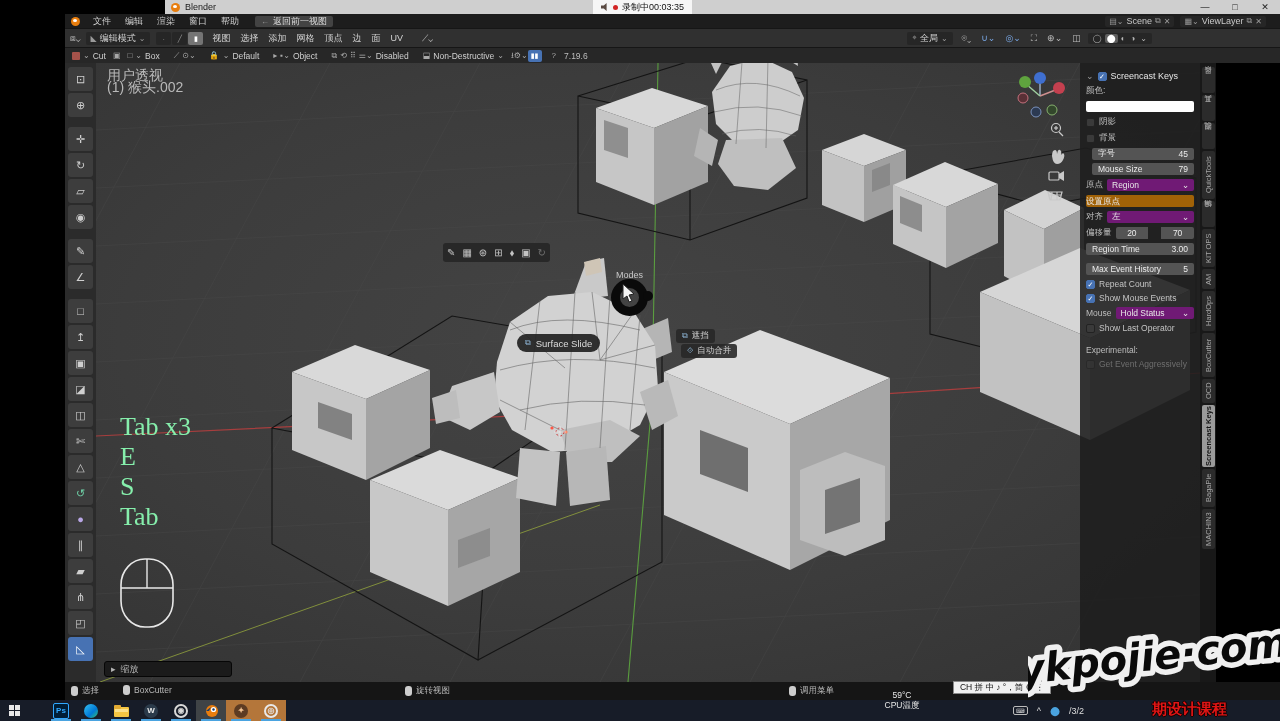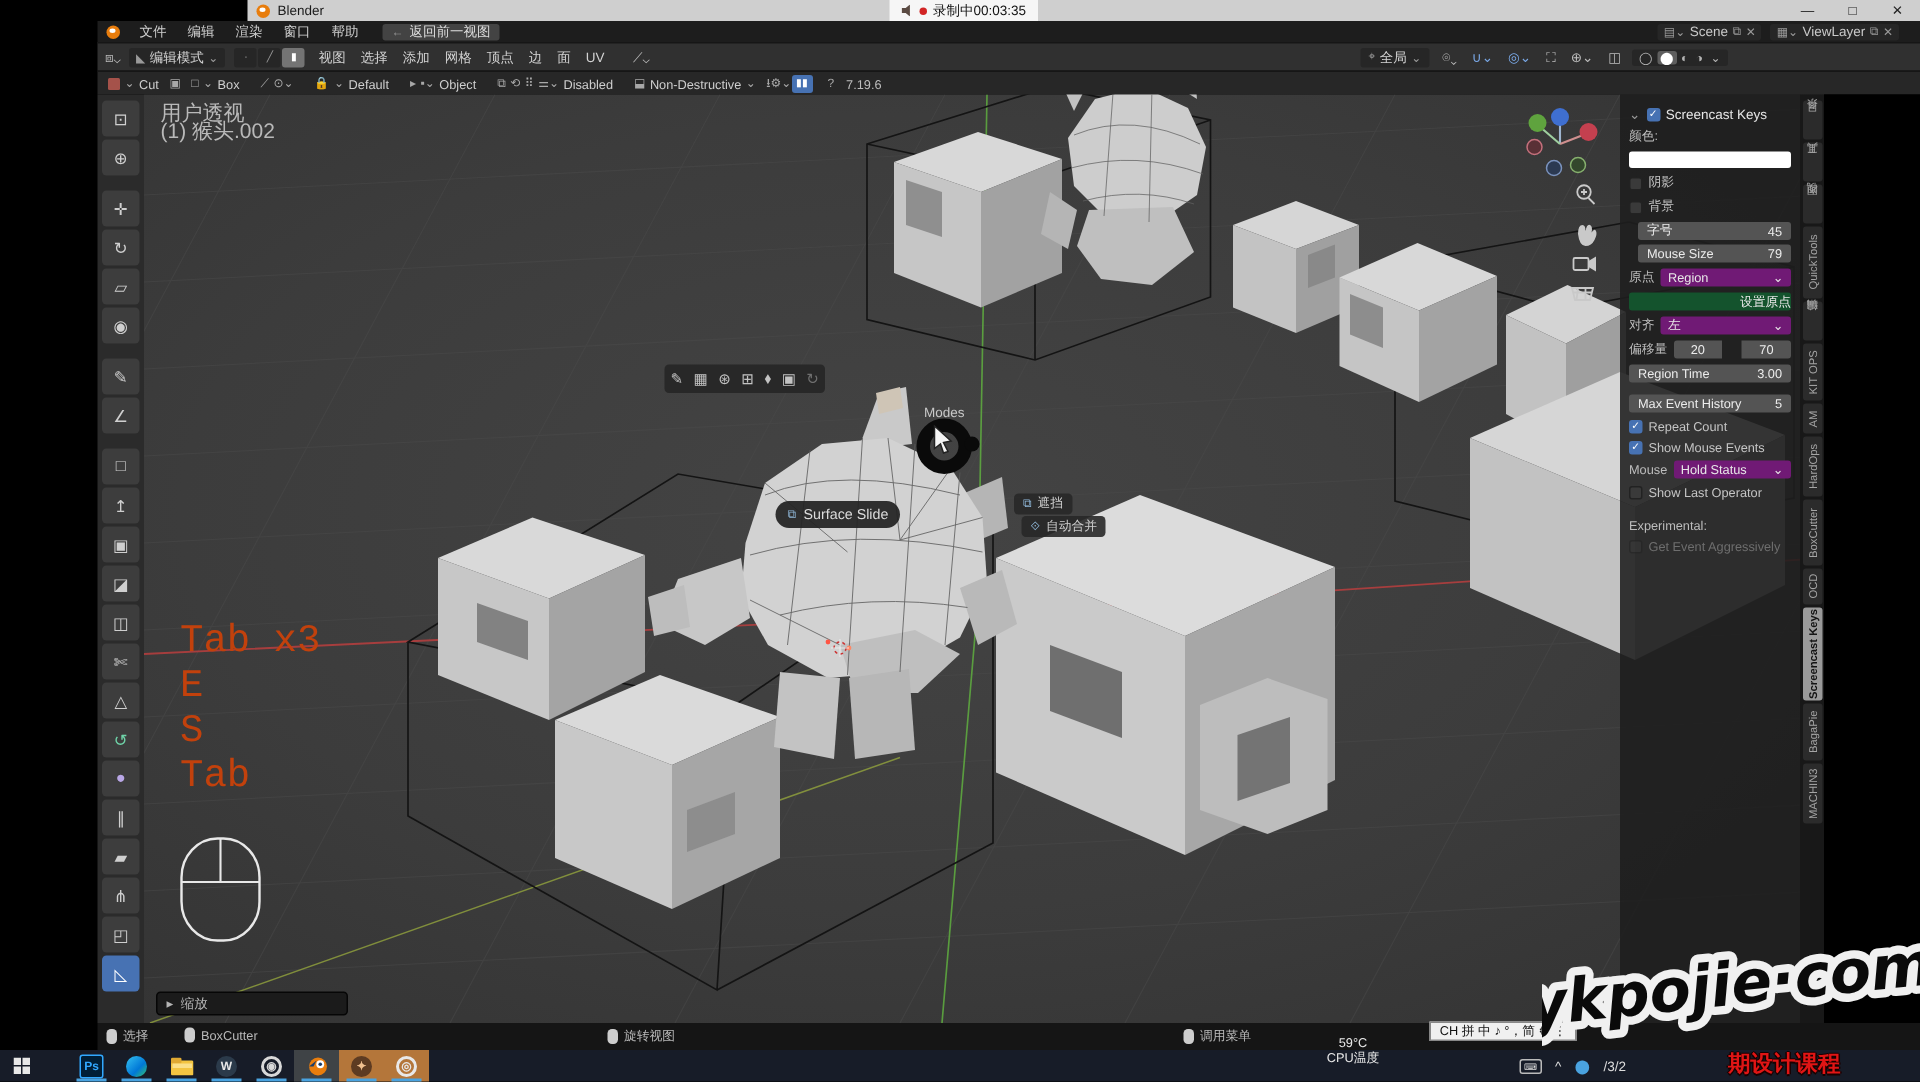--- a/index.html
+++ b/index.html
@@ -41,21 +41,21 @@
   
   #ltoolbar{left:65px;top:63px;width:31px;height:619px;background:#2b2b2b;display:flex;flex-direction:column;align-items:center;padding-top:3px;box-sizing:border-box}
   .tbtn{width:25px;height:24px;margin:1px 0;background:#3d3d3d;border-radius:3px;color:#cfcfcf;font-size:11px;display:flex;align-items:center;justify-content:center;flex:0 0 auto}
   .tbtn.gap{margin-top:9px}
   .tbtn.active{background:#4772b3;color:#fff}
   .tg{color:#6fd3a8}.tp{color:#b9a7e6}
   
   #viewport{left:96px;top:63px;width:1120px;height:619px;background:radial-gradient(ellipse at 45% 45%,#444 0%,#3c3c3c 55%,#323232 100%)}
   #vpinfo{left:107px;top:69px;font-size:14px;color:#b9b9b9;line-height:12px}
   #opanel{left:104px;top:661px;width:128px;height:16px;background:#1b1b1b;border:1px solid #060606;border-radius:3px;color:#b5b5b5;font-size:9px;display:flex;align-items:center;gap:5px;padding-left:6px;box-sizing:border-box}
-  #keys{left:120px;top:412px;color:#c2410c;font-family:Liberation Mono, monospace;font-size:26px;line-height:30px}
+  #keys{left:120px;top:412px;color:#86efac;font-family:Liberation Serif, serif;font-size:26px;line-height:30px}
   #floatbar{left:443px;top:243px;height:19px;background:rgba(38,38,38,.92);border-radius:3px;display:flex;align-items:center;padding:0 4px;gap:7px}
   #floatbar span{color:#c3c3c3;font-size:10px}
   #floatbar .dim{color:#6f6f6f}
   #modes-lbl{left:616px;top:270px;font-size:9px;color:#c8c8c8}
   #click-ring{left:611px;top:279px;width:37px;height:37px;border-radius:50%;border:9px solid #0a0a0a;box-sizing:border-box}
   #click-dot{left:643px;top:291px;width:10px;height:10px;border-radius:50%;background:#0a0a0a}
   .pill{background:rgba(34,34,34,.93);border-radius:9px;display:flex;align-items:center;gap:5px;color:#dcdcdc;font-size:9.5px;padding:0 8px;height:18px}
   #sslide{left:517px;top:334px}
   .mpill{background:rgba(40,40,40,.9);border-radius:3px;display:flex;align-items:center;gap:4px;color:#cfcfcf;font-size:8.5px;padding:0 6px;height:14px}
   #occl{left:676px;top:329px}
@@ -64,21 +64,21 @@
   
   #panel{left:1080px;top:63px;width:120px;height:619px;background:rgba(30,30,30,.88);font-size:8.5px;color:#c5c5c5;box-sizing:border-box;padding-top:4px}
   .p-row{display:flex;align-items:center;margin:4px 6px;gap:4px}
   .p-lab{color:#bdbdbd}
   .chk{width:9px;height:9px;border-radius:2px;background:#3a3a3a;border:1px solid #222;flex:0 0 auto;line-height:8px;text-align:center;font-size:7px;color:#fff;box-sizing:border-box}
   .chk.on{background:#4772b3;border-color:#4772b3}.chk.on::after{content:"✓"}
   .swatch{height:11px;background:#fff;border-radius:2px;margin:2px 6px}
   .slider{height:12px;background:#545454;border-radius:2px;display:flex;justify-content:space-between;align-items:center;padding:0 6px;color:#ececec;margin:3px 6px}
   .slider.ind{margin-left:12px}
   .drop{height:12px;background:#701a75;border-radius:2px;display:flex;justify-content:space-between;align-items:center;padding:0 5px;color:#e8e8e8;flex:1}
-  .pbtn{height:12px;background:#14532d;border-radius:2px;text-align:right;line-height:12px;color:#e8e8e8;margin:3px 6px}
+  .pbtn{height:12px;background:#a16207;border-radius:2px;text-align:left;line-height:12px;color:#e8e8e8;margin:3px 6px}
   .numpair{display:flex;flex:1;gap:13px}
   .numpair span{flex:1;height:12px;background:#545454;text-align:center;line-height:12px;color:#ececec}
   .numpair span:first-child{border-radius:2px 0 0 2px}.numpair span:last-child{border-radius:0 2px 2px 0}
   .dim-t{color:#6e6e6e}
   
   #vtabs{left:1200px;top:63px;width:16px;height:619px;background:#181818;display:flex;flex-direction:column;gap:2px;padding-top:4px;box-sizing:border-box;align-items:center}
   .vtab{writing-mode:vertical-rl;transform:rotate(180deg);font-size:7.5px;color:#a5a5a5;background:#2b2b2b;border-radius:2px;width:13px;display:flex;align-items:center;justify-content:center;flex:0 0 auto}
   .vtab.active{background:#9a9a9a;color:#141414;font-weight:bold}
   #rightvoid{left:1216px;top:63px;width:64px;height:619px;background:#000}
   

